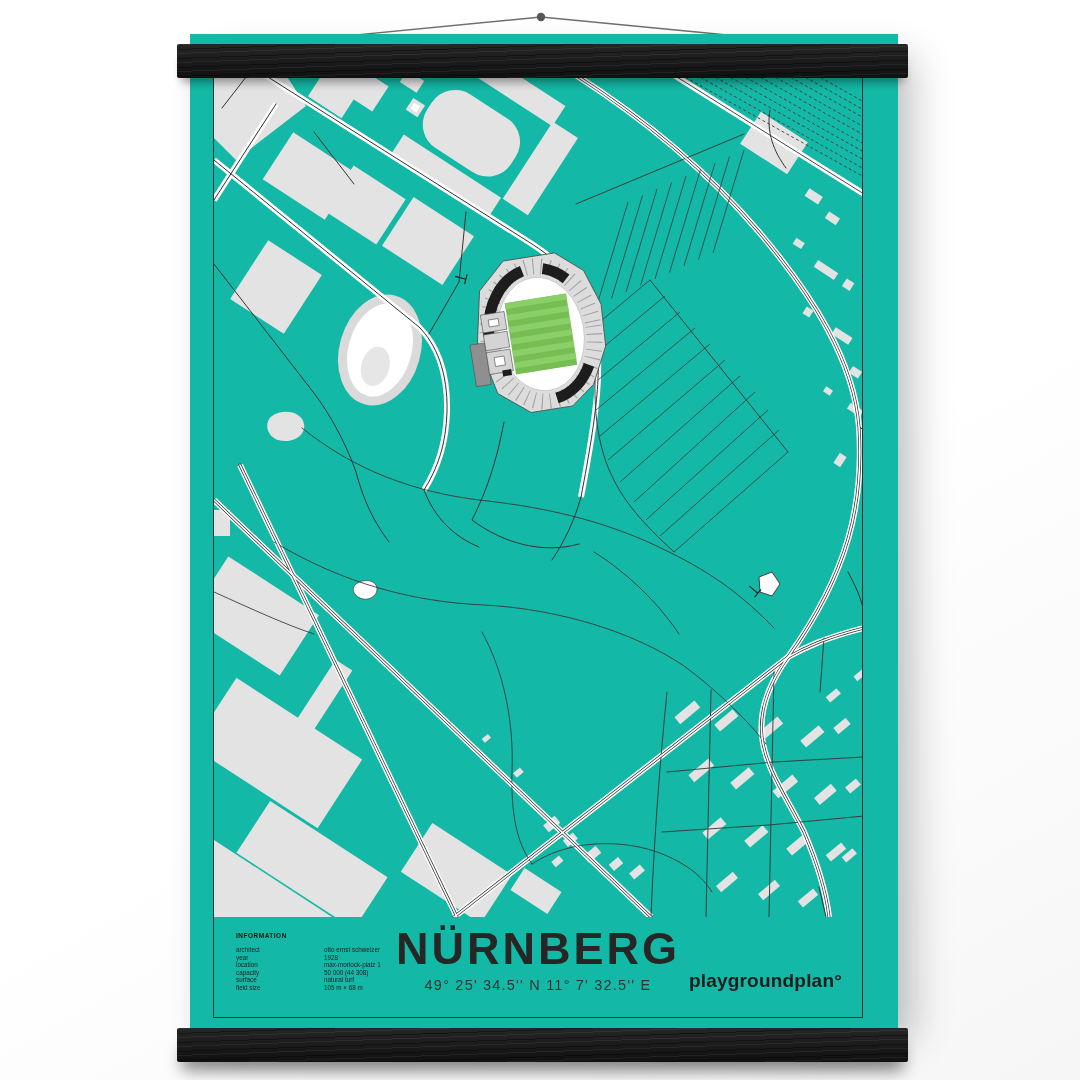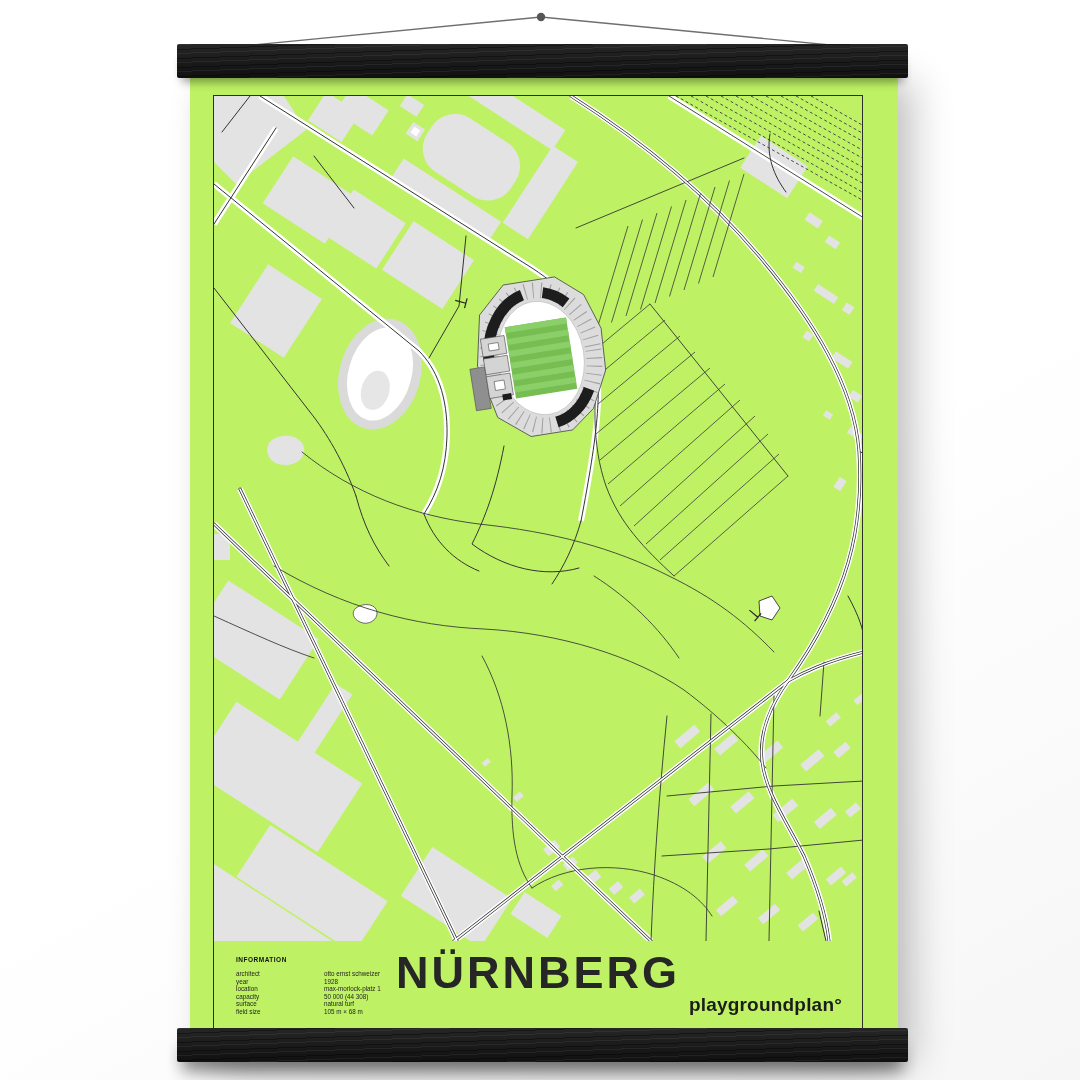--- a/index.html
+++ b/index.html
@@ -1,19 +1,19 @@
 <!DOCTYPE html>
 <html><head>
 <meta charset="utf-8">
 <style>
   html,body{margin:0;padding:0;}
   body{width:1080px;height:1080px;position:relative;overflow:hidden;
        background:linear-gradient(150deg,#ffffff 55%,#f6f6f6 100%);
        font-family:"Liberation Sans",sans-serif;}
-  .poster{position:absolute;left:190px;top:58px;width:708px;height:998px;background:#bef264;
+  .poster{position:absolute;left:190px;top:34px;width:708px;height:998px;background:#14b8a6;
           box-shadow:24px 16px 36px -6px rgba(0,0,0,.20), 0 26px 30px -8px rgba(0,0,0,.12);}
   .hanger-string{position:absolute;left:0;top:0;width:1080px;height:80px;pointer-events:none;}
   .bar{position:absolute;left:177px;width:731px;height:34px;border-radius:2px;
        background:
          repeating-linear-gradient(178deg, rgba(255,255,255,.06) 0 1px, transparent 1px 5px, rgba(0,0,0,.38) 5px 6px, transparent 6px 9px),
          linear-gradient(#262626,#101010);}
   .bar.top{top:44px;box-shadow:0 9px 10px -5px rgba(0,0,0,.40);}
   .bar.bottom{top:1028px;box-shadow:0 14px 16px -5px rgba(0,0,0,.45);}
   .frame{position:absolute;left:23px;top:37px;width:650px;height:947px;
          border:1.5px solid #2e2e2e;box-sizing:border-box;overflow:hidden;}
@@ -276,18 +276,19 @@
           <span class="l">surface</span>
           <span>natural turf</span>
         </div>
       <div class="info-row">
           <span class="l">field size</span>
           <span>105 m × 68 m</span>
         </div>
     </div>
 
     <div class="title">NÜRNBERG</div>
+    <div class="coords">49° 25' 34.5'' N  11° 7' 32.5'' E</div>
     <div class="brand">playgroundplan°</div>
   </div>
 </div>
 
 <div class="bar top"></div>
 <div class="bar bottom"></div>
 
 </body></html>

